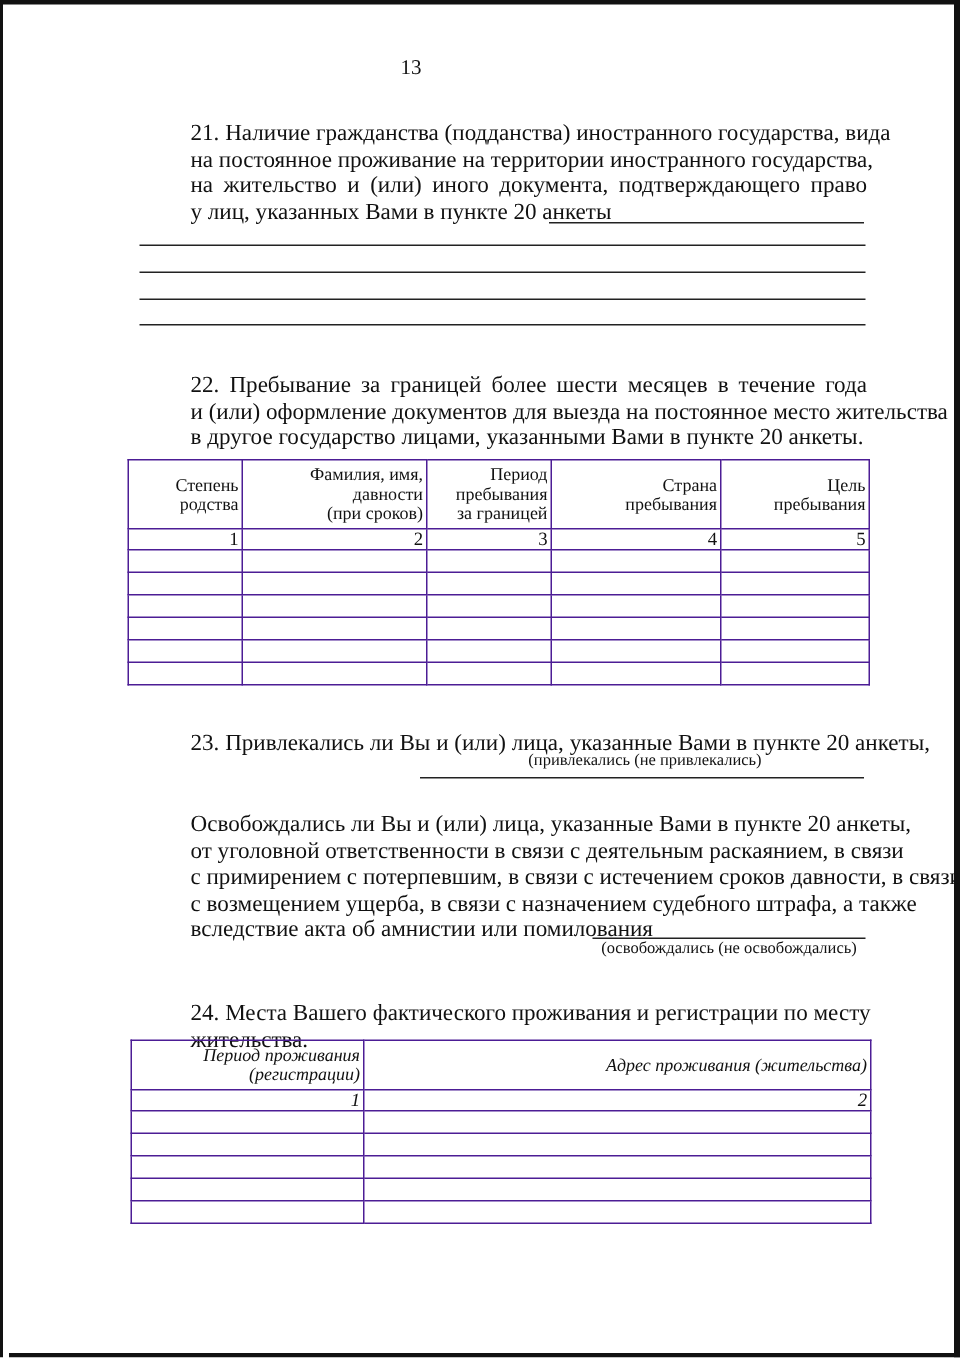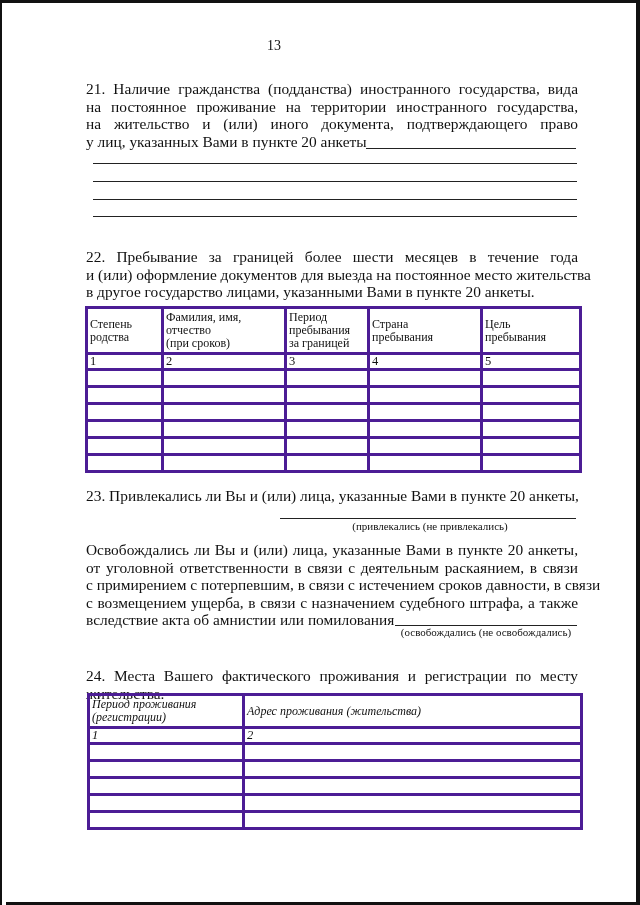--- a/index.html
+++ b/index.html
@@ -19,43 +19,43 @@
 
     .page-number {
       position: absolute; top: 38px; left: 0; width: 548px;
       text-align: center; font-size: 14px;
     }
     .para {
       position: absolute; left: 86px; width: 492px;
       font-size: 15.4px; line-height: 17.6px;
       text-align: justify; text-align-last: left;
     }
-    .line { display: block; text-align: justify; text-align-last: justify; white-space: nowrap; }
+    .line { display: block; text-align: justify; text-align-last: justify; white-space: nowrap; margin-left: 41px; }
     .line.left { text-align-last: left; }
 
     .blank-line {
       position: absolute; left: 93px; width: 484px; height: 0;
       border-top: 1px solid #222;
     }
     .fill {
       position: absolute; height: 0; border-top: 1px solid #222;
     }
     .caption {
       position: absolute; font-size: 11px; text-align: center; white-space: nowrap;
     }
 
     table.form {
       position: absolute;
       border-collapse: collapse;
       font-size: 12px;
       table-layout: fixed;
     }
     table.form td {
-      border: 3px solid #4c1d95;
-      text-align: left;
+      border: 1px solid #4c1d95;
+      text-align: right;
       vertical-align: middle;
       padding: 0 2px;
       line-height: 13px;
     }
     table.form tr.num td { height: 13px; font-size: 12.5px; line-height: 13px; }
     table.form tr.body td { height: 14px; }
   </style>
 </head>
 <body>
 
@@ -93,21 +93,21 @@
       <col style="width:99px">
   </colgroup>
   <tbody>
       <tr style="height:46px;">
     <td>
           <div>Степень</div>
           <div>родства</div>
         </td>
     <td>
           <div>Фамилия, имя,</div>
-          <div>отчество</div>
+          <div>давности</div>
           <div>(при сроков)</div>
         </td>
     <td>
           <div>Период</div>
           <div>пребывания</div>
           <div>за границей</div>
         </td>
     <td>
           <div>Страна</div>
           <div>пребывания</div>
@@ -166,21 +166,21 @@
         <td></td>
         <td></td>
       </tr>
 </tbody>
   </table>
 
 <div class="para" style="top:487px;">
   <span class="line">23. Привлекались ли Вы и (или) лица, указанные Вами в пункте 20 анкеты,</span>
 </div>
 <div class="fill" style="left:280px; top:518px; width:296px;"></div>
-<div class="caption" style="left:330px; top:520px; width:200px;">(привлекались (не привлекались)</div>
+<div class="caption" style="left:330px; top:501px; width:200px;">(привлекались (не привлекались)</div>
 
 <div class="para" style="top:541px;">
   <span class="line">Освобождались ли Вы и (или) лица, указанные Вами в пункте 20 анкеты,</span>
   <span class="line">от уголовной ответственности в связи с деятельным раскаянием, в связи</span>
   <span class="line">с примирением с потерпевшим, в связи с истечением сроков давности, в связи</span>
   <span class="line">с возмещением ущерба, в связи с назначением судебного штрафа, а также</span>
   <span class="line left">вследствие акта об амнистии или помилования</span>
 </div>
 <div class="fill" style="left:395px; top:625px; width:182px;"></div>
 <div class="caption" style="left:386px; top:626px; width:200px;">(освобождались (не освобождались)</div>

